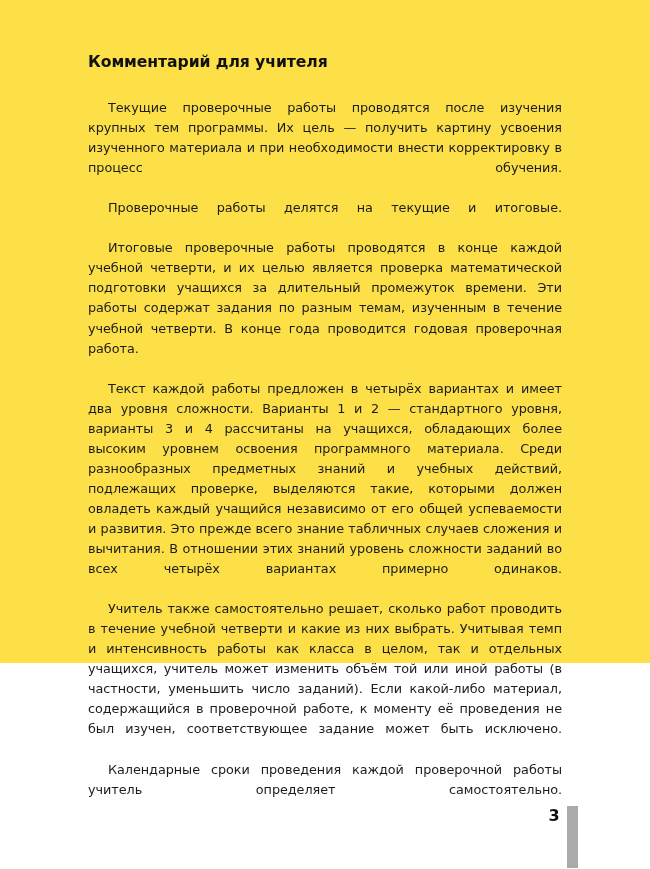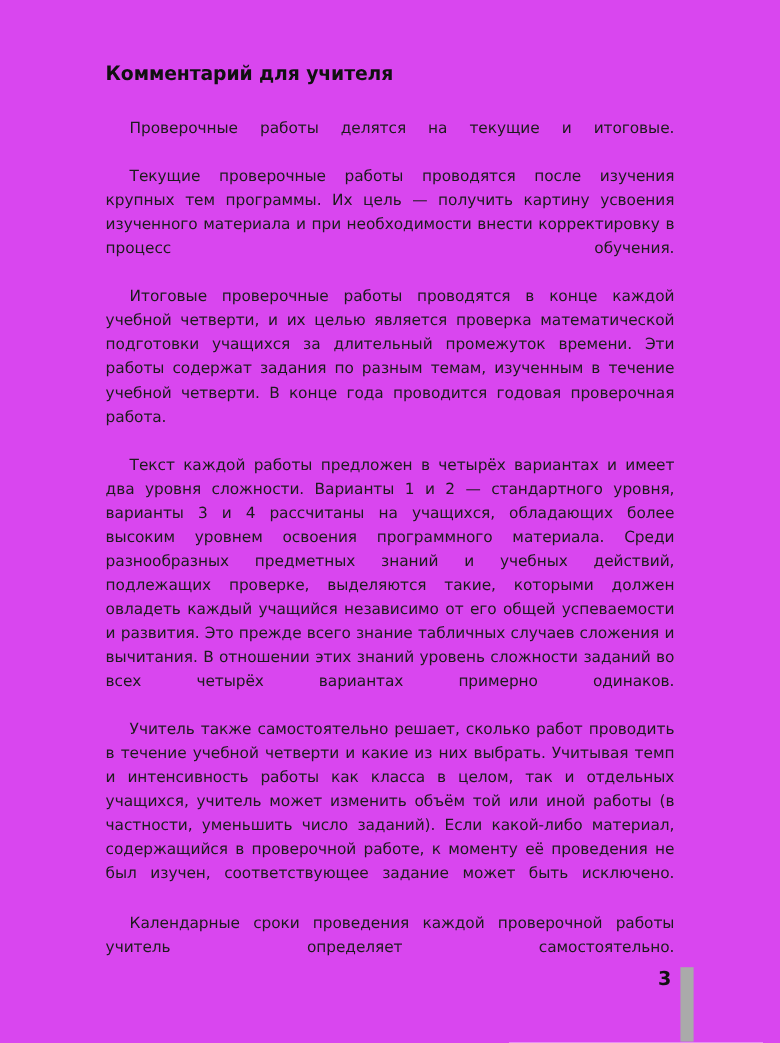--- a/index.html
+++ b/index.html
@@ -16,22 +16,22 @@
     font-family: "DejaVu Sans", "Liberation Sans", sans-serif;
     color: #1a1a1a;
     -webkit-font-smoothing: antialiased;
   }
 
   .page {
     position: absolute;
     left: 0;
     top: 0;
     width: 650px;
-    height: 869px;
-    background: #d946ef;
+    height: 663px;
+    background: #fde047;
   }
 
   .content {
     position: absolute;
     left: 88px;
     top: 52px;
     width: 474px;
   }
 
   .doc-heading {
@@ -102,22 +102,22 @@
 </head>
 <body>
 
 <div class="page">
 
   <div class="content">
 
     <h1 class="doc-heading">Комментарий для учителя</h1>
 
     <div class="body-text">
+      <p>Текущие проверочные работы проводятся после изучения крупных тем программы. Их цель — получить картину усвоения изученного материала и при необходимости внести корректировку в процесс обучения.</p>
       <p>Проверочные работы делятся на текущие и итоговые.</p>
-      <p>Текущие проверочные работы проводятся после изучения крупных тем программы. Их цель — получить картину усвоения изученного материала и при необходимости внести корректировку в процесс обучения.</p>
       <p>Итоговые проверочные работы проводятся в конце каждой учебной четверти, и их целью является проверка математической подготовки учащихся за длительный промежуток времени. Эти работы содержат задания по разным темам, изученным в течение учебной четверти. В конце года проводится годовая проверочная работа.</p>
       <p>Текст каждой работы предложен в четырёх вариантах и имеет два уровня сложности. Варианты 1 и 2 — стандартного уровня, варианты 3 и 4 рассчитаны на учащихся, обладающих более высоким уровнем освоения программного материала. Среди разнообразных предметных знаний и учебных действий, подлежащих проверке, выделяются такие, которыми должен овладеть каждый учащийся независимо от его общей успеваемости и развития. Это прежде всего знание табличных случаев сложения и вычитания. В отношении этих знаний уровень сложности заданий во всех четырёх вариантах примерно одинаков.</p>
       <p>Учитель также самостоятельно решает, сколько работ проводить в течение учебной четверти и какие из них выбрать. Учитывая темп и интенсивность работы как класса в целом, так и отдельных учащихся, учитель может изменить объём той или иной работы (в частности, уменьшить число заданий). Если какой-либо материал, содержащийся в проверочной работе, к моменту её проведения не был изучен, соответствующее задание может быть исключено.</p>
       <p>Календарные сроки проведения каждой проверочной работы учитель определяет самостоятельно.</p>
 
     </div>
 
   </div>
 
   <div class="page-footer">

